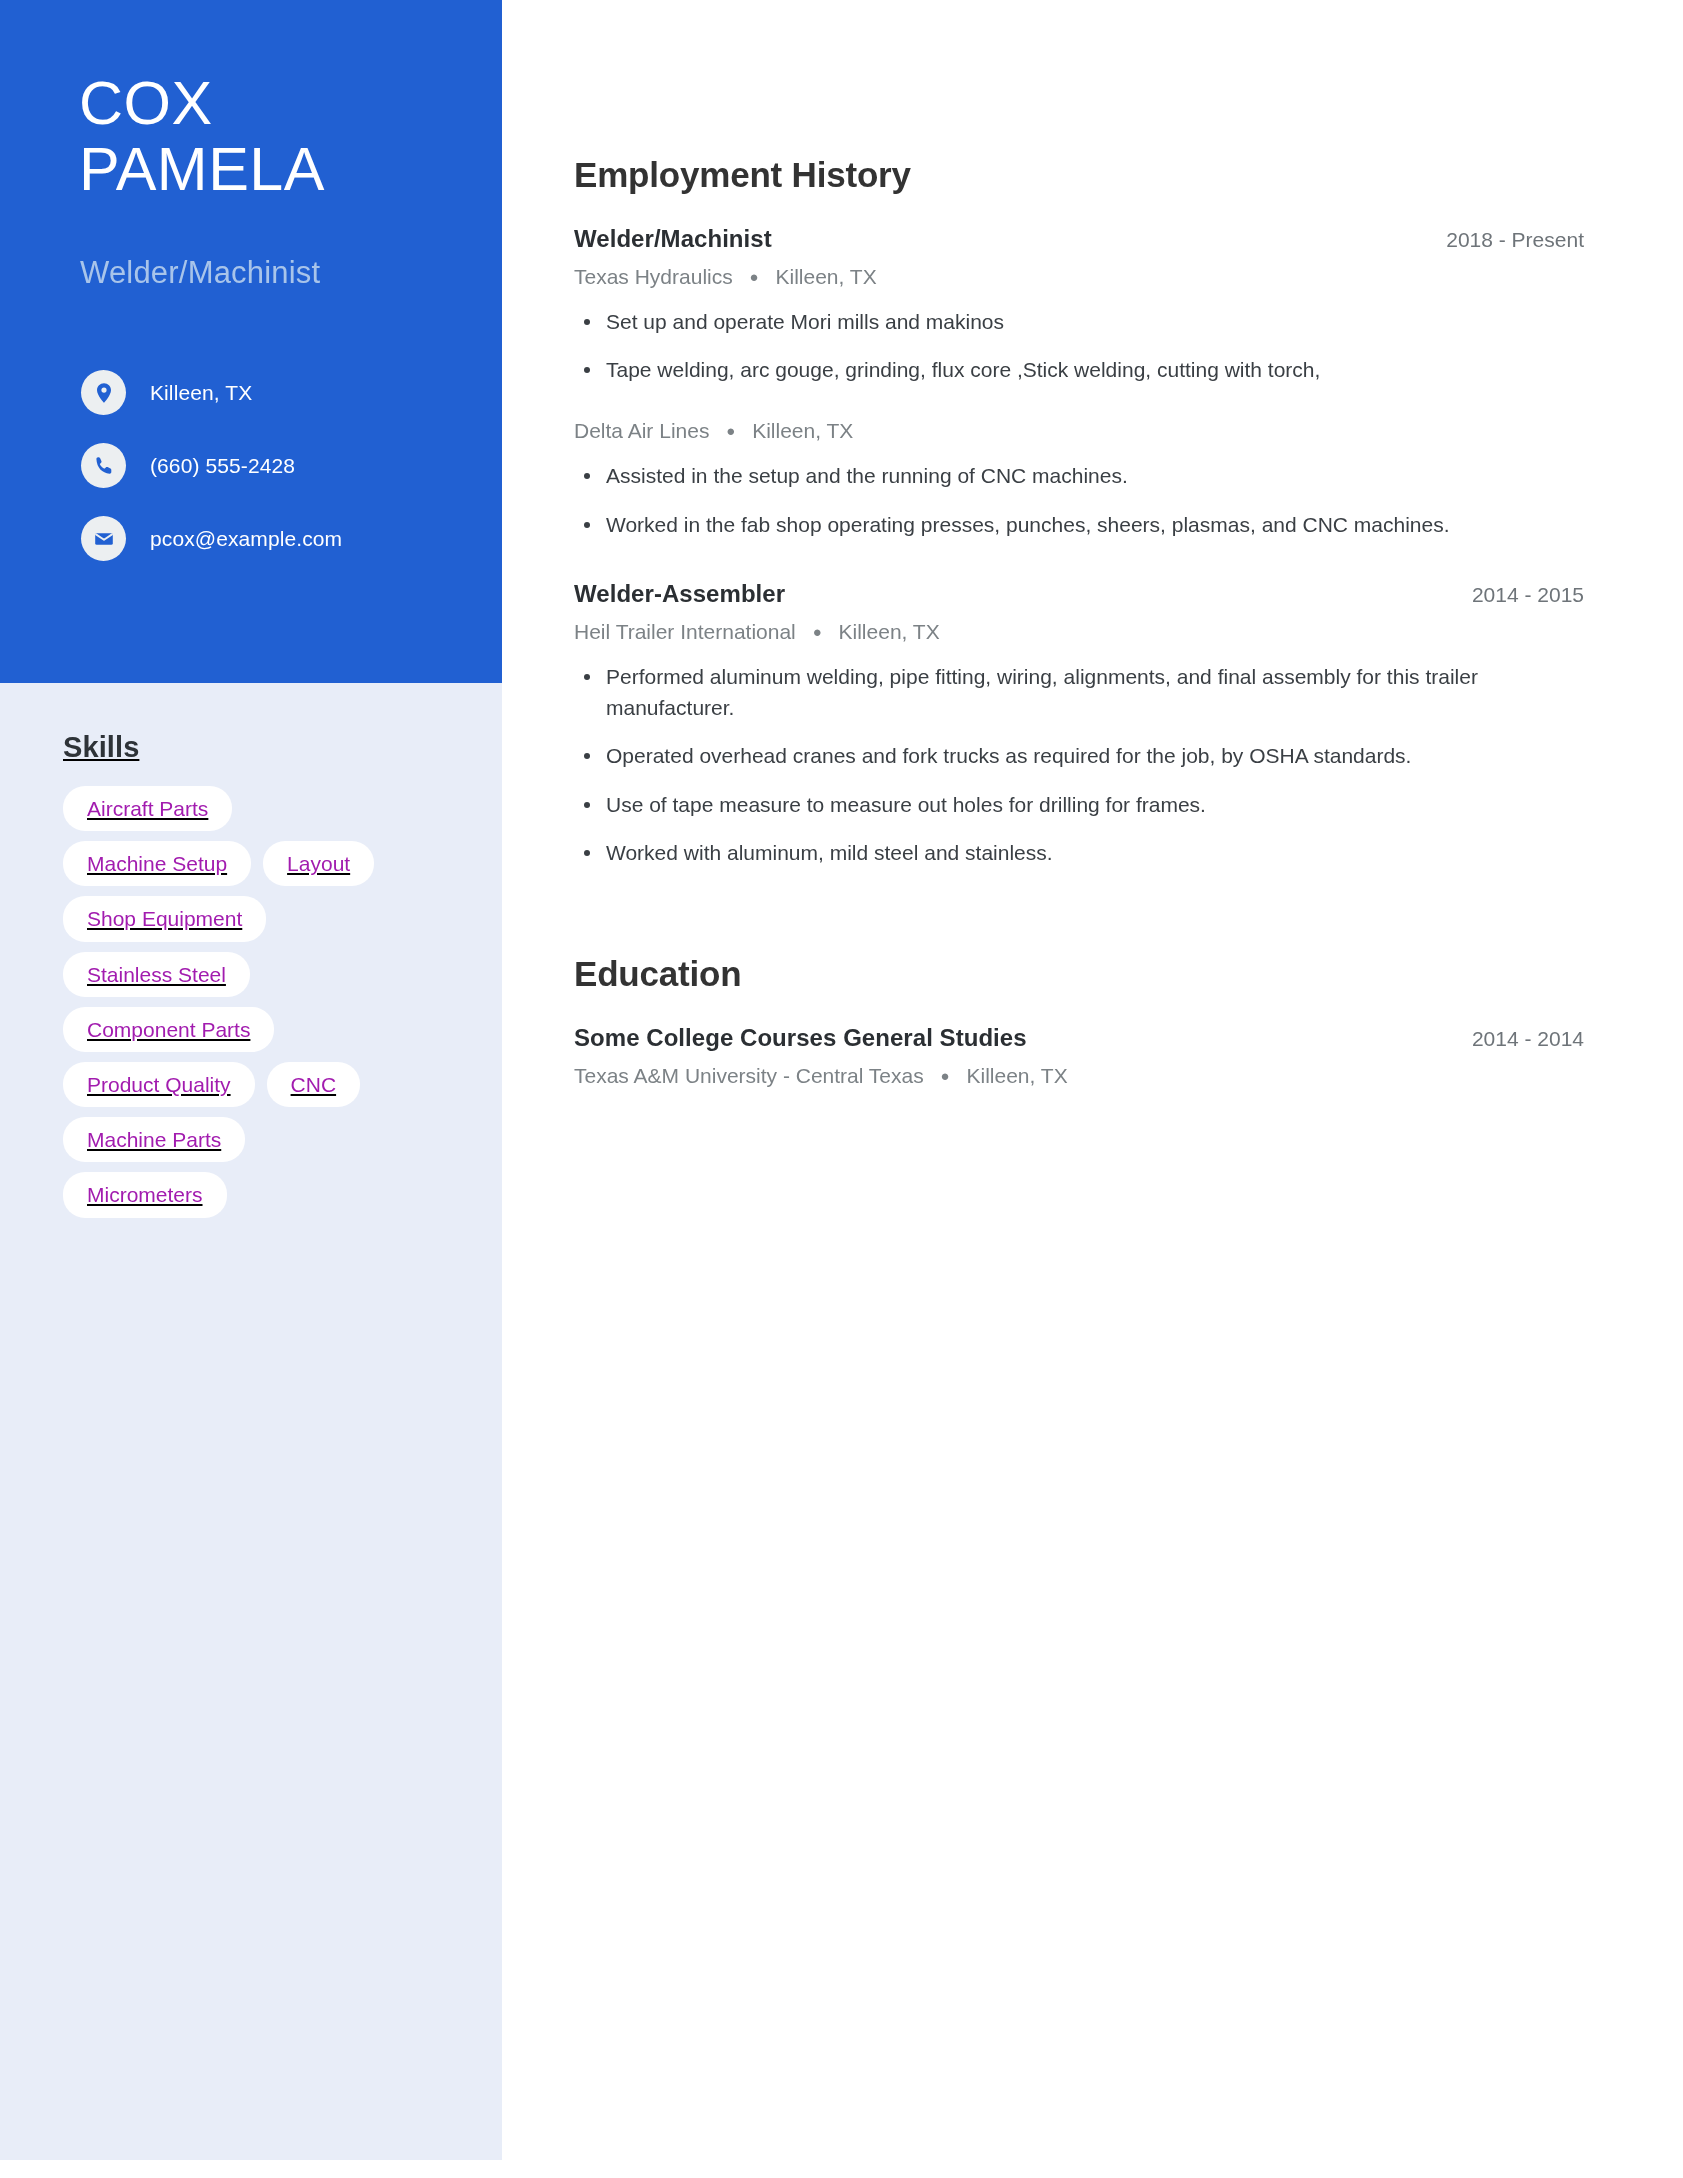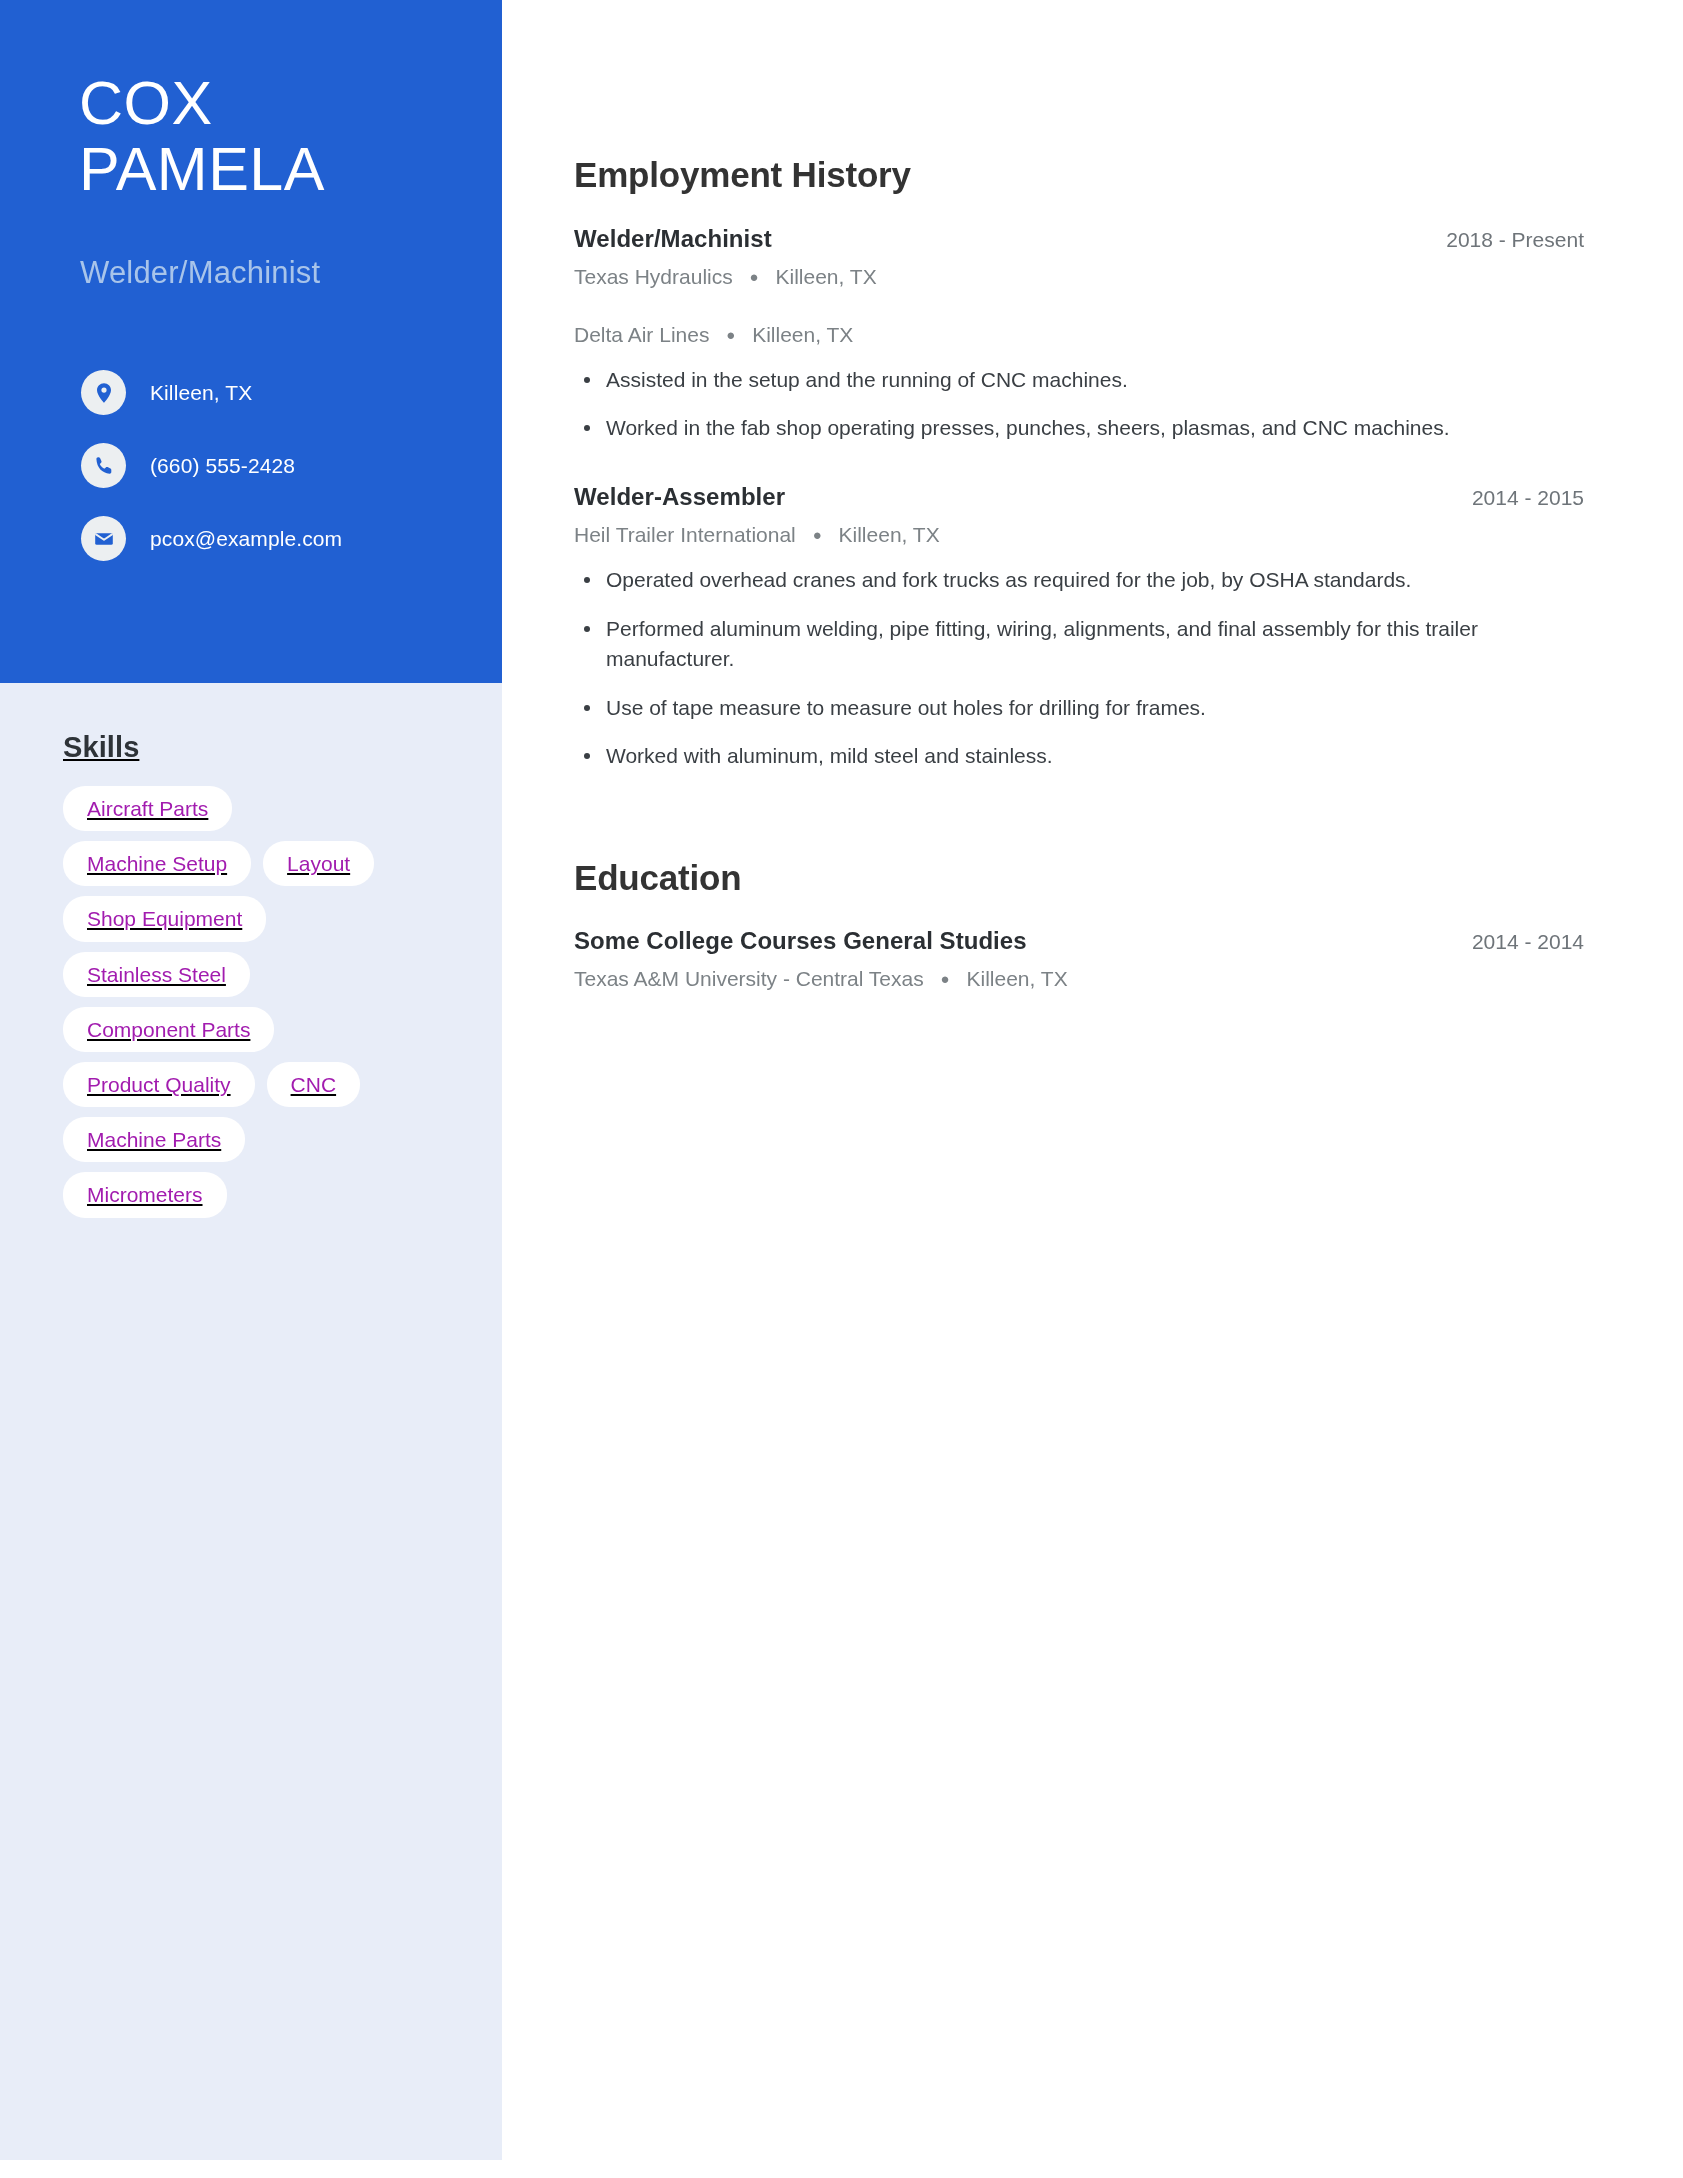--- a/index.html
+++ b/index.html
@@ -294,20 +294,24 @@
       <div class="entry" style="margin-top:30px;">
         <div class="entry-head">
           <span class="entry-role">Welder/Machinist</span>
           <span class="entry-dates">2018 - Present</span>
         </div>
         <div class="entry-sub">
           <span>Texas Hydraulics</span>
           <span class="dot-sep">●</span>
           <span>Killeen, TX</span>
         </div>
+        <ul class="bullets">
+          <li>Set up and operate Mori mills and makinos</li>
+          <li>Tape welding, arc gouge, grinding, flux core ,Stick welding, cutting with torch,</li>
+        </ul>
       </div>
 
       <div class="entry" style="margin-top:34px;">
         <div class="entry-sub">
           <span>Delta Air Lines</span>
           <span class="dot-sep">●</span>
           <span>Killeen, TX</span>
         </div>
         <ul class="bullets">
           <li>Assisted in the setup and the running of CNC machines.</li>
@@ -319,22 +323,22 @@
         <div class="entry-head">
           <span class="entry-role">Welder-Assembler</span>
           <span class="entry-dates">2014 - 2015</span>
         </div>
         <div class="entry-sub">
           <span>Heil Trailer International</span>
           <span class="dot-sep">●</span>
           <span>Killeen, TX</span>
         </div>
         <ul class="bullets">
+          <li style="width:921px;">Performed aluminum welding, pipe fitting, wiring, alignments, and final assembly for this trailer manufacturer.</li>
           <li>Operated overhead cranes and fork trucks as required for the job, by OSHA standards.</li>
-          <li style="width:921px;">Performed aluminum welding, pipe fitting, wiring, alignments, and final assembly for this trailer manufacturer.</li>
           <li>Use of tape measure to measure out holes for drilling for frames.</li>
           <li>Worked with aluminum, mild steel and stainless.</li>
         </ul>
       </div>
     </section>
 
     <section class="section" style="margin-top:87px;">
       <h2 class="section-title">Education</h2>
 
       <div class="entry" style="margin-top:30px;">

